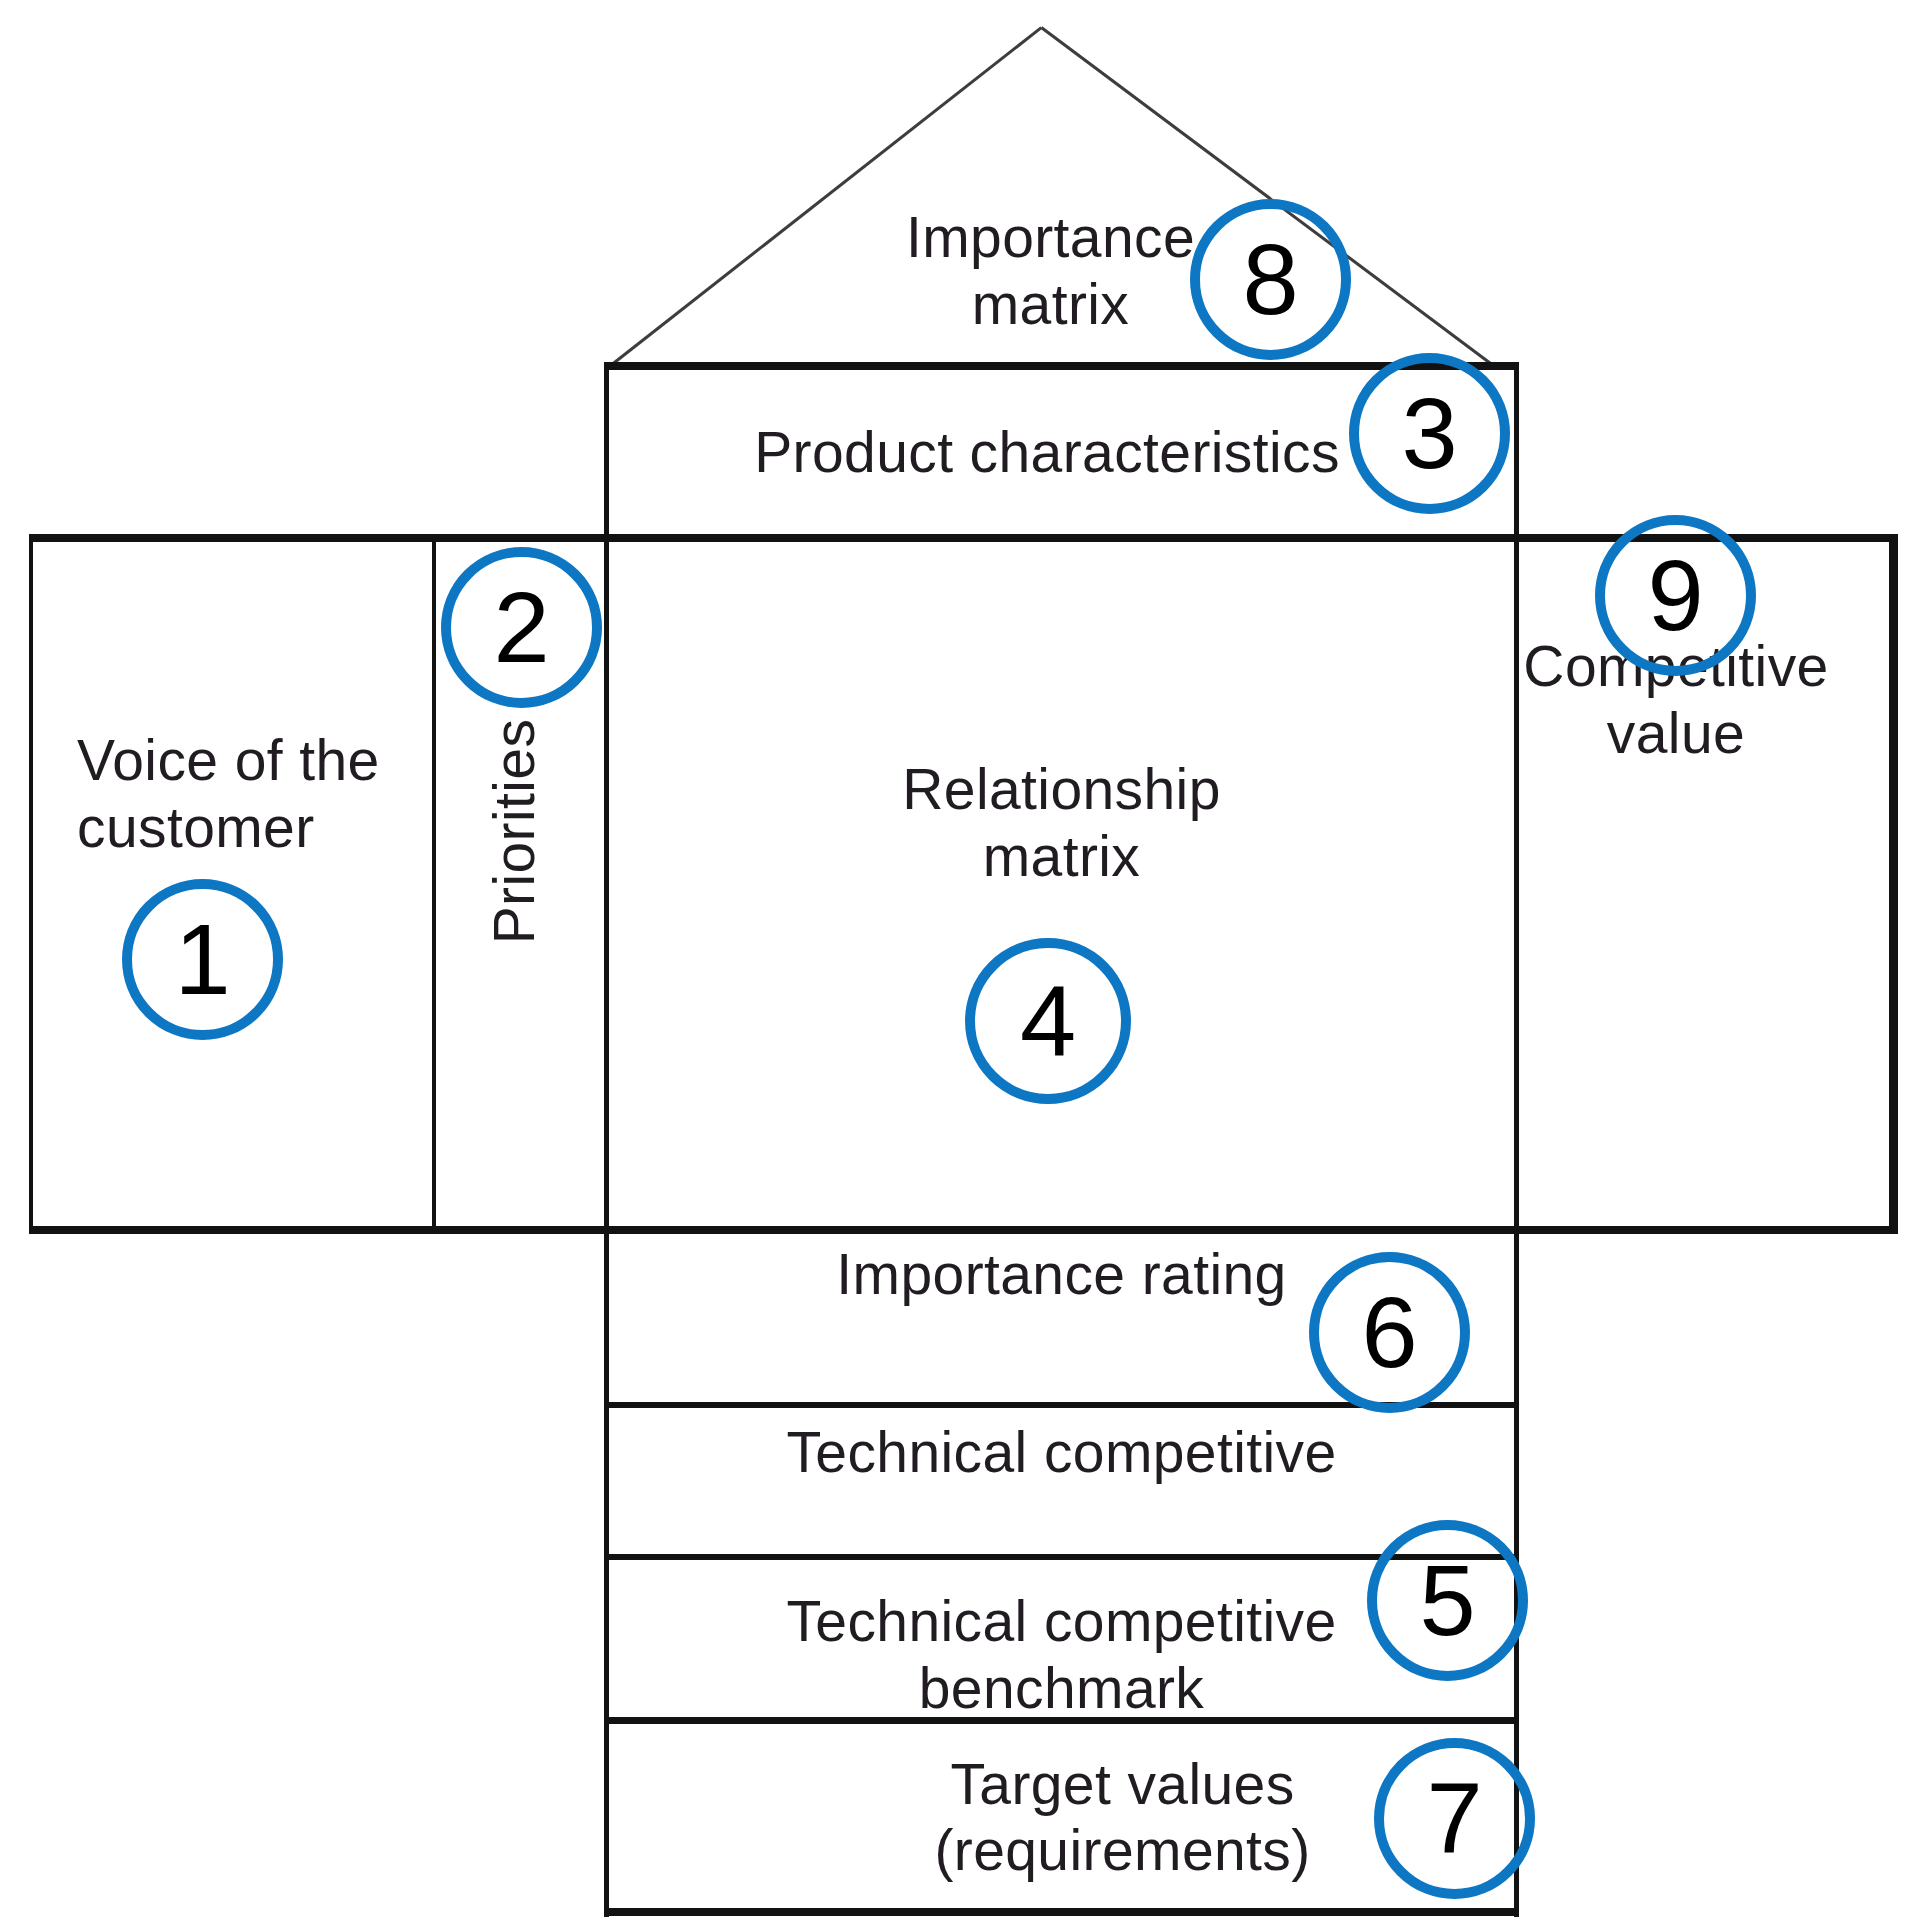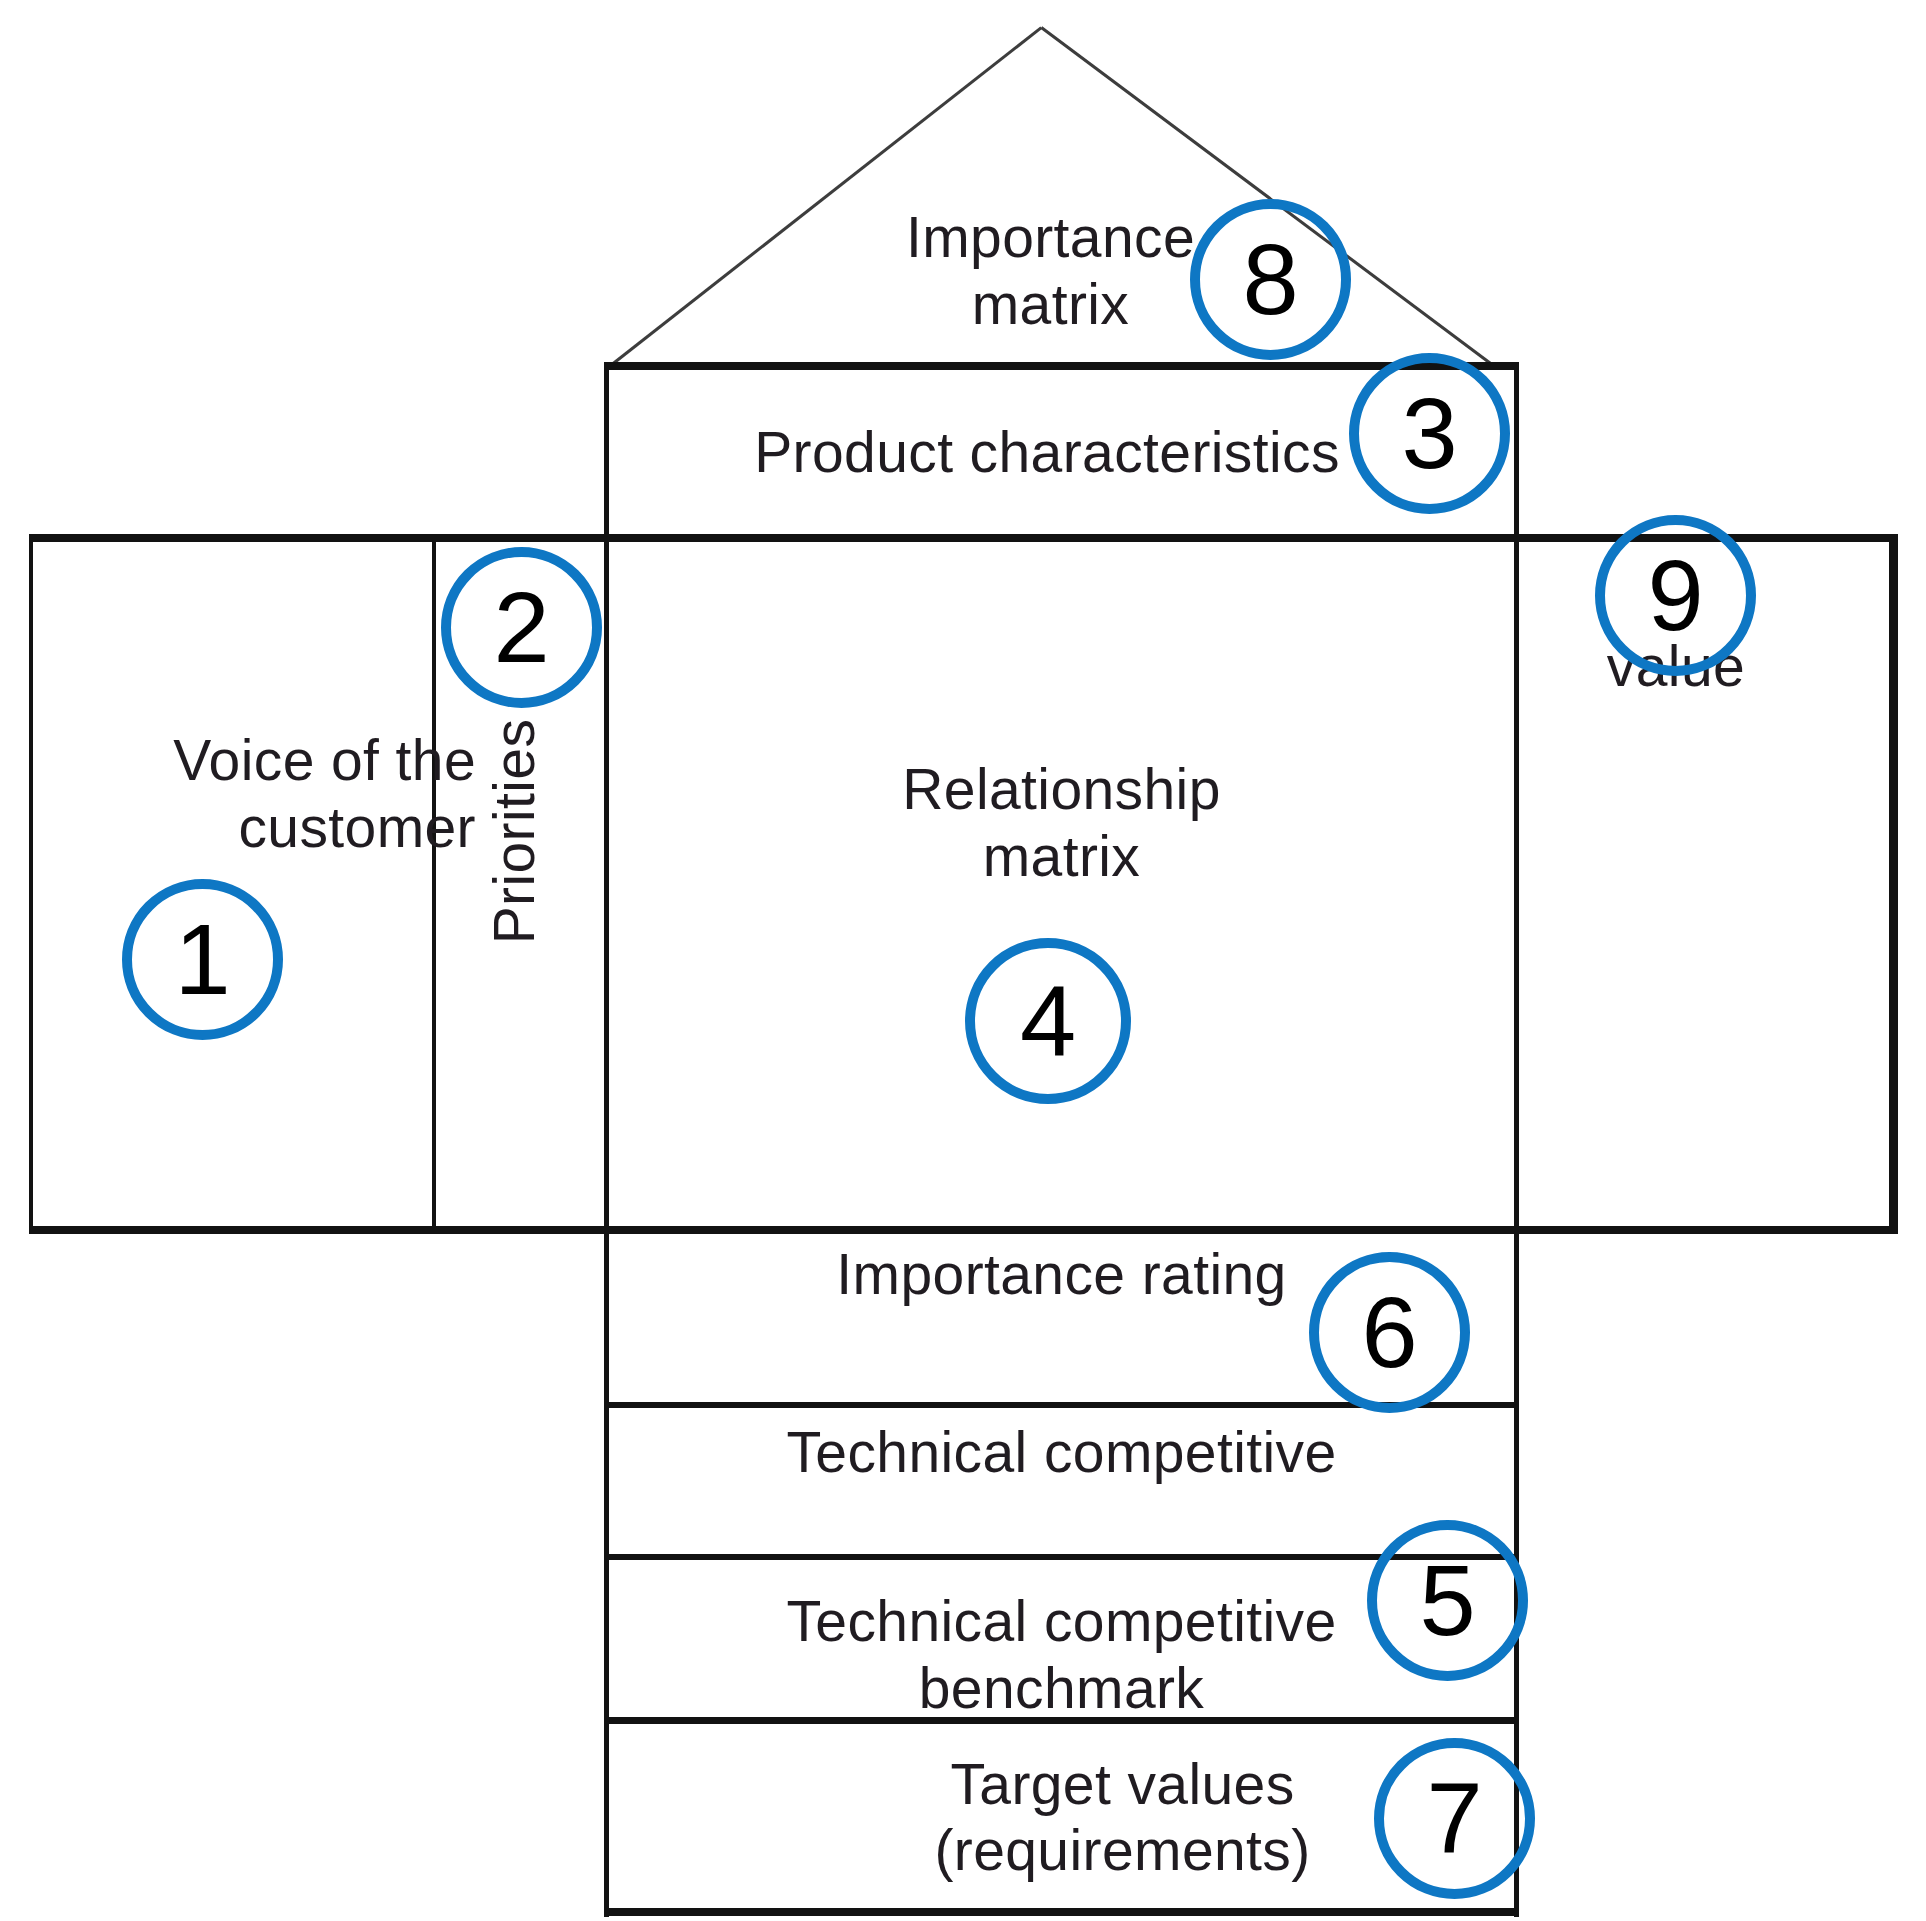--- a/index.html
+++ b/index.html
@@ -16,21 +16,21 @@
   .hline,.vline{position:absolute;background:var(--line-dark);}
   .roof-svg{position:absolute;left:0;top:0;width:1927px;height:1921px;}
 
   
   .label{position:absolute;color:var(--text-dark);font-size:57px;line-height:67px;
          text-align:center;white-space:nowrap;letter-spacing:0.4px;}
   .label .ln{display:block;}
 
   .lbl-interaction{left:813px;top:204px;width:475px;}
   .lbl-product{left:604px;top:419px;width:915px;padding-right:77px;box-sizing:border-box;padding-left:48px;}
-  .lbl-voice{left:77px;top:727px;width:399px;text-align:right;}
+  .lbl-voice{left:77px;top:727px;width:399px;text-align:left;}
   .lbl-priorities{left:353px;top:798px;width:322px;height:67px;
                   transform:rotate(-90deg);transform-origin:center center;}
   .lbl-relationship{left:604px;top:756px;width:915px;}
   .lbl-competitive{left:1519px;top:633px;width:372px;padding-right:58px;box-sizing:border-box;}
   .lbl-importance{left:604px;top:1241px;width:915px;}
   .lbl-difficulty{left:604px;top:1419px;width:915px;}
   .lbl-benchmark{left:604px;top:1588px;width:915px;}
   .lbl-target{left:604px;top:1751px;width:1037px;line-height:66px;}
 
   
@@ -89,20 +89,21 @@
   <div class="label lbl-priorities">
     <span class="ln">Priorities</span>
   </div>
 
   <div class="label lbl-relationship">
     <span class="ln">Relationship</span>
     <span class="ln">matrix</span>
   </div>
 
   <div class="label lbl-competitive">
+    <span class="ln">Competitive</span>
     <span class="ln">value</span>
   </div>
 
   <div class="label lbl-importance">
     <span class="ln">Importance rating</span>
   </div>
 
   <div class="label lbl-difficulty">
     <span class="ln">Technical competitive</span>
   </div>

